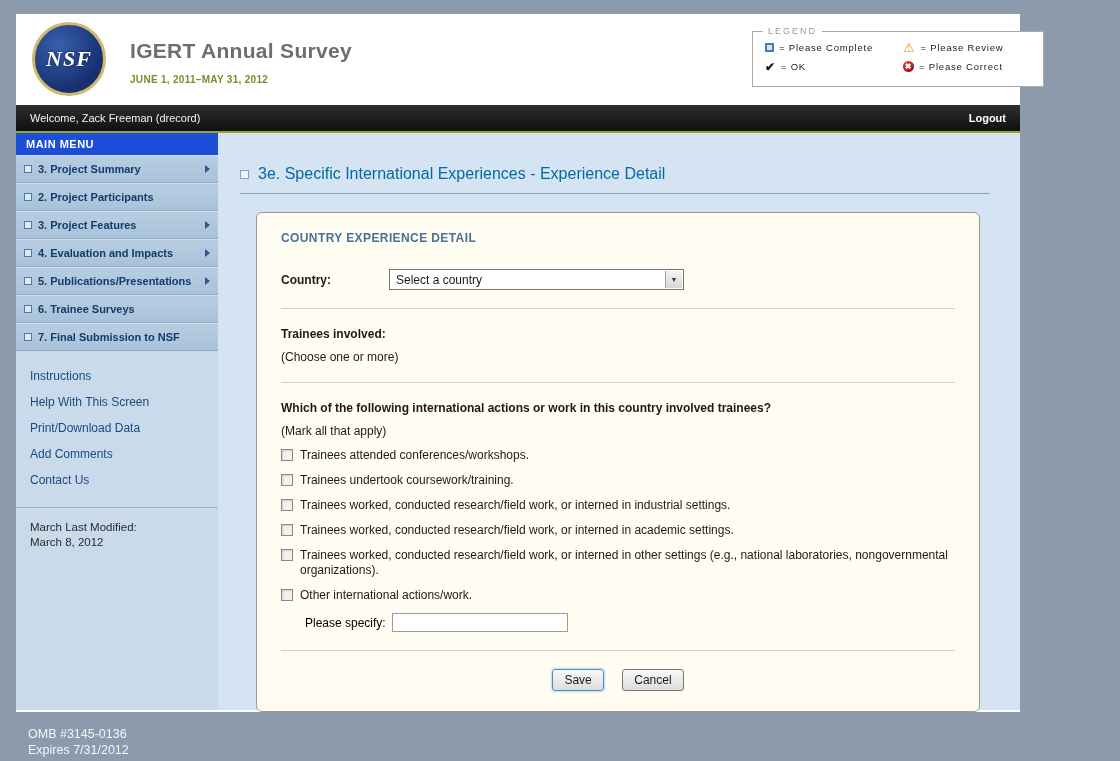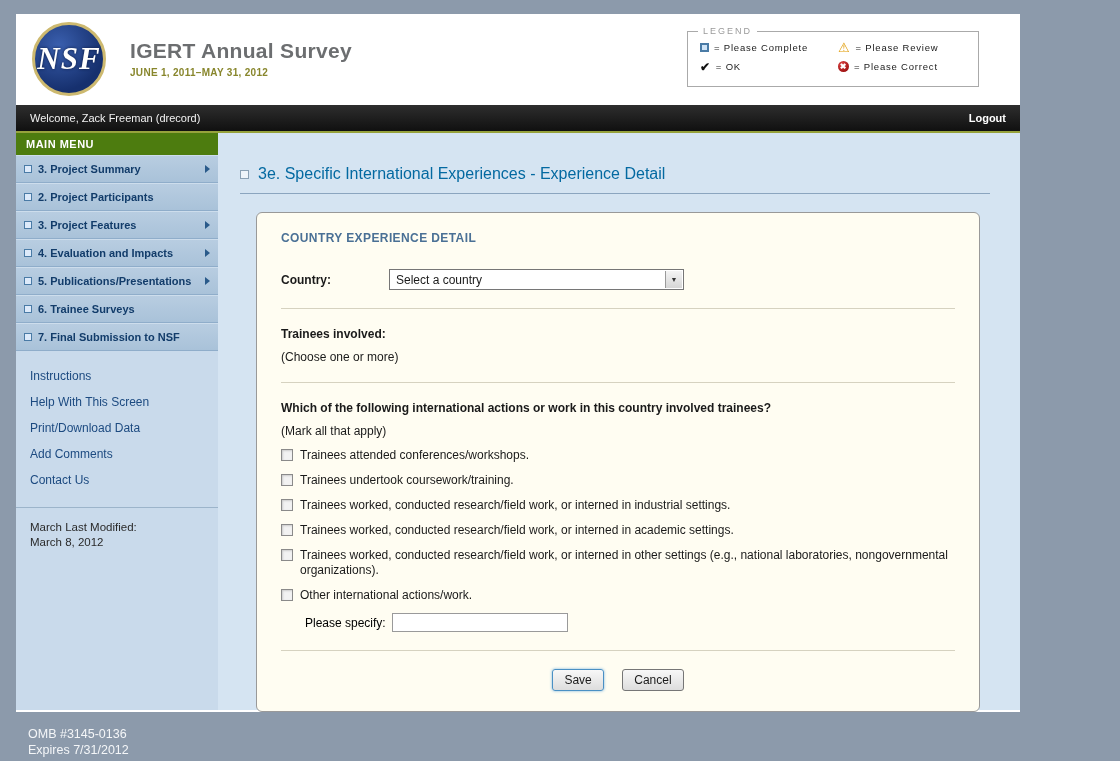--- a/index.html
+++ b/index.html
@@ -5,27 +5,27 @@
   * { margin:0; padding:0; box-sizing:border-box; }
   html,body { width:1120px; height:761px; background:#8c9aab; font-family:"Liberation Sans", sans-serif; overflow:hidden; }
 
   .page { position:absolute; left:16px; top:14px; width:1004px; height:698px; background:#ffffff; }
 
   
   .header { position:relative; height:91px; background:#ffffff; }
   .logo { position:absolute; left:16px; top:8px; width:74px; height:74px; border-radius:50%;
           background:radial-gradient(circle at 35% 30%, #3a5fae, #16306e 70%);
           border:3px solid #cdb96f; display:flex; align-items:center; justify-content:center; }
-  .logo-inner { color:#fff; font-weight:bold; font-style:italic; font-size:31px; letter-spacing:1px;
+  .logo-inner { color:#fff; font-weight:bold; font-style:italic; font-size:22px; letter-spacing:1px;
           text-shadow:0 0 3px #0a1a40; font-family:"Liberation Serif", serif; }
   .title-block { position:absolute; left:114px; top:25px; }
   .app-title { font-size:21px; font-weight:bold; color:#6c6e70; letter-spacing:0.3px; }
-  .date-range { font-size:10px; font-weight:bold; color:#88862c; margin-top:4px; letter-spacing:0.3px; }
-
-  .legend-box { position:absolute; left:671px; top:17px; width:292px; height:56px;
+  .date-range { font-size:10px; font-weight:bold; color:#88862c; margin-top:11px; letter-spacing:0.3px; }
+
+  .legend-box { position:absolute; left:736px; top:17px; width:292px; height:56px;
           border:1px solid #aaaaaa; background:#ffffff; padding:10px 10px 6px 12px; }
   .legend-caption { position:absolute; top:-6px; left:10px; background:#ffffff; padding:0 5px;
           font-size:9px; color:#9a9a9a; letter-spacing:2px; }
   .legend-grid { display:grid; grid-template-columns:138px 1fr; grid-row-gap:8px; }
   .legend-item { display:flex; align-items:center; gap:5px; font-size:9.5px; letter-spacing:0.8px; color:#1a1a1a; white-space:nowrap; }
   .icon-square { display:inline-block; width:9px; height:9px; border:2px solid #4a7ba6; background:#cfe4f7; }
   .icon-warning { color:#e09a00; font-size:13px; line-height:10px; }
   .icon-check { color:#111; font-size:12px; font-weight:bold; line-height:10px; }
   .icon-error { display:inline-flex; width:11px; height:11px; border-radius:50%;
           background:radial-gradient(circle at 35% 30%, #d44, #8a0000); color:#fff; font-size:8px;
@@ -36,21 +36,21 @@
           border-bottom:2px solid #96a23c; display:flex; align-items:center;
           justify-content:space-between; padding:11px 14px; }
   .welcome-text { color:#f2f2f2; font-size:11px; }
   .logout-link { color:#ffffff; font-size:11px; font-weight:bold; cursor:pointer; }
 
   
   .body-row { display:flex; height:577px; }
 
   
   .sidebar { width:202px; background:#c9daeb; display:flex; flex-direction:column; }
-  .menu-header { background:#4d7c0f; color:#ffffff; font-size:11px; font-weight:bold;
+  .menu-header { background:#1d4ed8; color:#ffffff; font-size:11px; font-weight:bold;
           letter-spacing:0.5px; padding:5px 10px; }
   .menu-item { height:28px; display:flex; align-items:center; padding:0 8px;
           background:linear-gradient(#b8cde1, #a9c2d9); border-top:1px solid #cdddec;
           border-bottom:1px solid #8fadca; cursor:pointer; }
   .menu-item .status-square { width:8px; height:8px; border:1px solid #4a7ba6; background:#ddeafa; margin-right:6px; flex:none; }
   .menu-item-label { flex:1; font-size:11px; font-weight:bold; color:#123c6a; white-space:nowrap; overflow:hidden; }
   .menu-arrow { width:0; height:0; border-top:4px solid transparent; border-bottom:4px solid transparent;
           border-left:5px solid #2a5a8a; margin-left:4px; flex:none; }
   .sidebar-links { padding:12px 0 4px 0; }
   .side-link { display:block; padding:6px 14px; font-size:12px; color:#1c4a80; cursor:pointer; }

